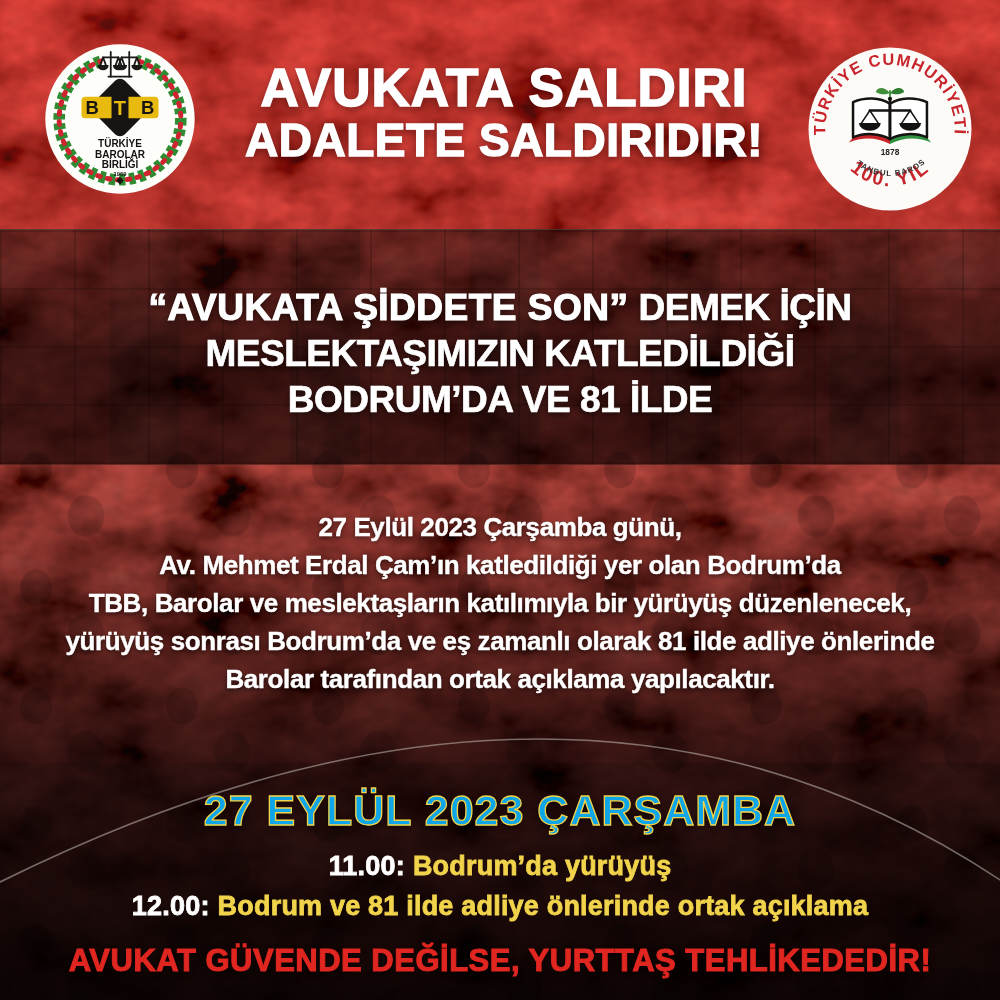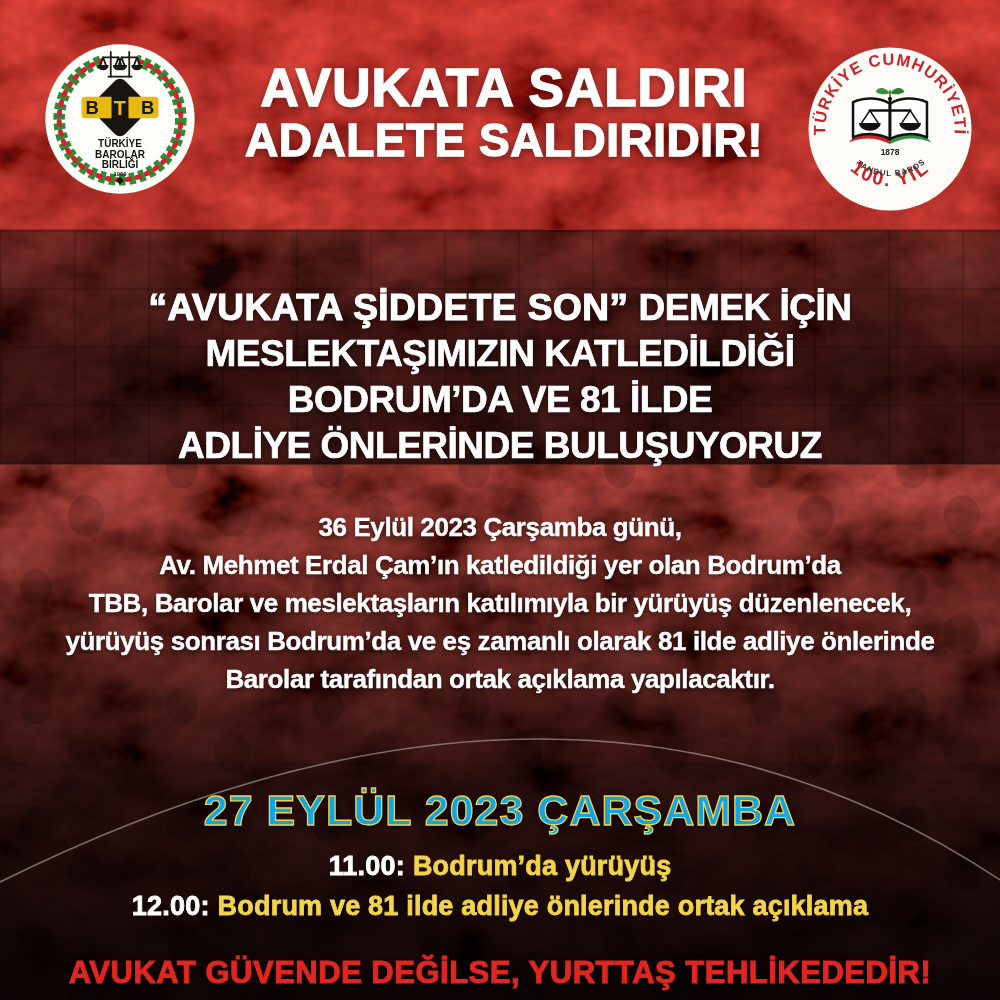--- a/index.html
+++ b/index.html
@@ -55,21 +55,21 @@
   .an{font-size:26px;line-height:38px;font-weight:700;letter-spacing:-.4px;
       color:#fff;-webkit-text-stroke:.4px #fff;text-shadow:0 2px 5px rgba(0,0,0,.65);}
   .event{top:763px;height:237px;}
   .event-date{margin-top:23px;font-size:43px;font-weight:900;color:#0ea5e9;
               letter-spacing:1px;-webkit-text-stroke:1.3px #f2d44c;text-shadow:0 2px 6px rgba(0,0,0,.7);}
   .sched{font-size:27px;font-weight:900;letter-spacing:.2px;-webkit-text-stroke:.8px currentColor;}
   .sched-1{margin-top:16px;}
   .sched-2{margin-top:9px;}
   .sched .time{color:#ffffff;-webkit-text-stroke:.8px #fff;}
   .sched .act{color:#f2d44c;-webkit-text-stroke:.8px #f2d44c;margin-left:8px;}
-  .slogan{margin-top:33px;font-size:31px;font-weight:900;color:#e02620;
+  .slogan{margin-top:21px;font-size:31px;font-weight:900;color:#e02620;
           letter-spacing:.5px;-webkit-text-stroke:1px #e02620;text-shadow:0 2px 6px rgba(0,0,0,.7);}
   svg text{font-family:"Liberation Sans",sans-serif;}
 </style>
 </head>
 <body>
 
 <div class="poster">
 
   <div class="bg">
     <svg width="1000" height="1000" viewBox="0 0 1000 1000">
@@ -185,25 +185,24 @@
       </text>
     </svg>
   </div>
 
   <section class="layer headline">
     <div class="hl">
       <span class="fat">“AVUKATA ŞİDDETE SON”</span><span class="cond">DEMEK İÇİN</span>
     </div>
     <div class="hl">MESLEKTAŞIMIZIN KATLEDİLDİĞİ</div>
     <div class="hl">BODRUM’DA VE 81 İLDE</div>
-    <div class="hl">ADLİYE ÖNLERİNDE BULUŞUYORUZ</div>
   </section>
 
   <section class="layer announce">
-    <div class="an">36 Eylül 2023 Çarşamba günü,</div>
+    <div class="an">27 Eylül 2023 Çarşamba günü,</div>
     <div class="an">Av. Mehmet Erdal Çam’ın katledildiği yer olan Bodrum’da</div>
     <div class="an">TBB, Barolar ve meslektaşların katılımıyla bir yürüyüş düzenlenecek,</div>
     <div class="an">yürüyüş sonrası Bodrum’da ve eş zamanlı olarak 81 ilde adliye önlerinde</div>
     <div class="an">Barolar tarafından ortak açıklama yapılacaktır.</div>
   </section>
 
   <section class="layer event">
     <div class="event-date">27 EYLÜL 2023 ÇARŞAMBA</div>
     <div class="sched sched-1">
       <span class="time">11.00:</span><span class="act">Bodrum’da yürüyüş</span>

